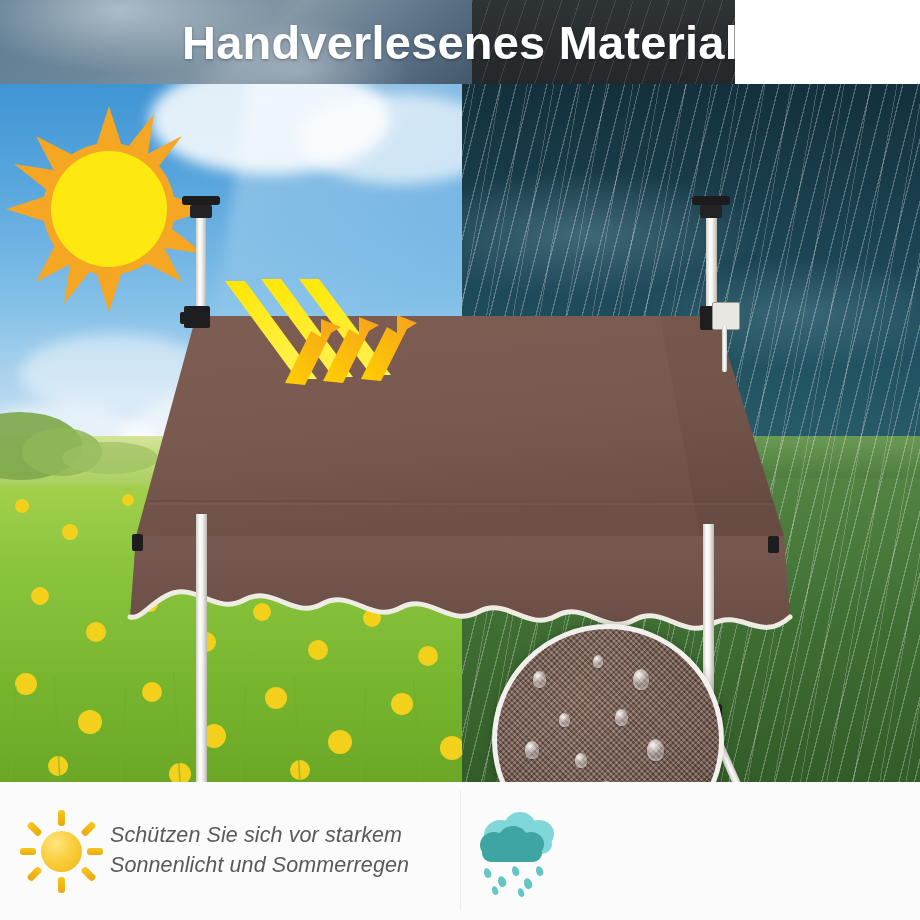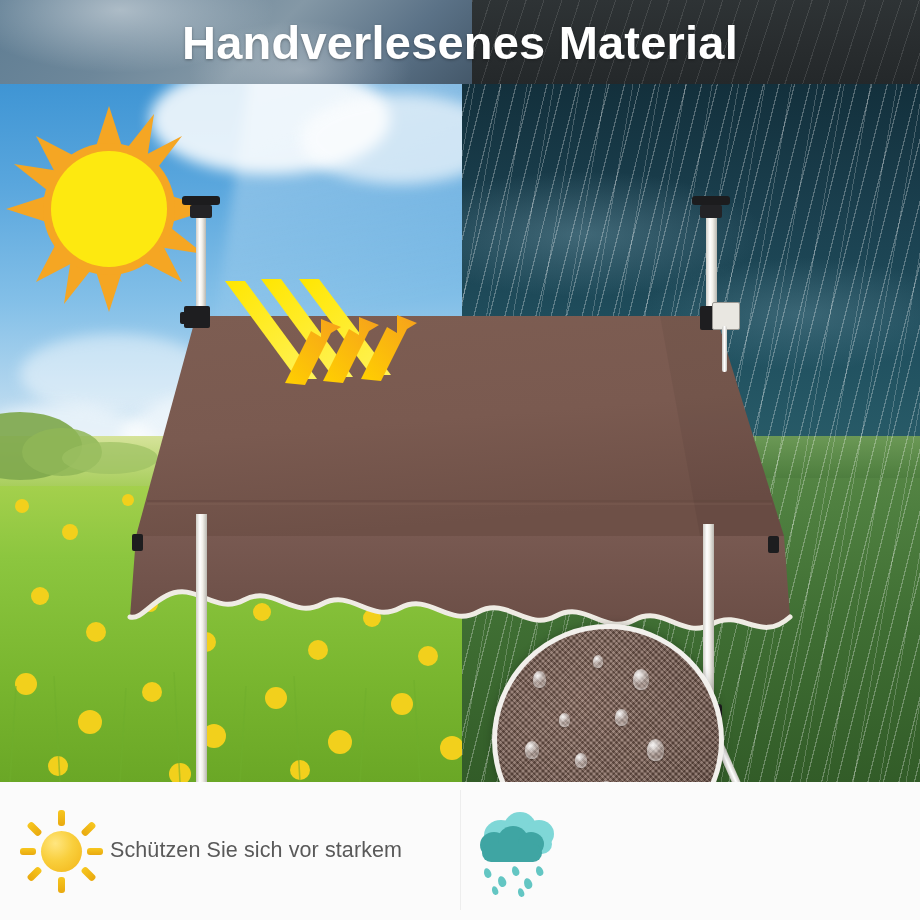--- a/index.html
+++ b/index.html
@@ -1,21 +1,21 @@
 <!DOCTYPE html>
 <html><head>
 <meta charset="utf-8">
 <style>
   html,body{margin:0;padding:0;background:#fff;}
   body{width:920px;height:920px;overflow:hidden;
        font-family:"Liberation Sans",sans-serif;}
   .page{position:relative;width:920px;height:920px;background:#fff;overflow:hidden;}
 
   
-  .header{position:absolute;left:0;top:0;width:920px;height:84px;overflow:hidden;}
+  .header{position:absolute;left:0;top:0;width:735px;height:84px;overflow:hidden;}
   .header-bg-left{position:absolute;left:0;top:0;width:472px;height:84px;
     background:
       radial-gradient(ellipse 220px 90px at 120px 10px, rgba(255,255,255,.45), rgba(255,255,255,0) 70%),
       radial-gradient(ellipse 160px 70px at 300px 70px, rgba(255,255,255,.30), rgba(255,255,255,0) 70%),
       linear-gradient(135deg,#5f7d93 0%,#6d879a 30%,#8498a6 55%,#5b7287 80%,#44586a 100%);}
   .header-bg-right{position:absolute;left:472px;top:0;width:448px;height:84px;
     background:linear-gradient(180deg,#2e3335 0%,#282c2e 60%,#24282a 100%);}
   .header-rain{position:absolute;left:0;top:0;right:0;bottom:0;
     background-image:repeating-linear-gradient(108deg,
       rgba(255,255,255,.11) 0px, rgba(255,255,255,.11) 1px,
@@ -113,21 +113,21 @@
       radial-gradient(circle at 40% 35%, #8a6b5e, #6d5247 80%);
     box-shadow:0 0 8px rgba(0,0,0,.25);}
   .drop{position:absolute;border-radius:58% 58% 50% 50%;
     background:radial-gradient(circle at 35% 28%, rgba(255,255,255,.95), rgba(255,255,255,.35) 45%, rgba(255,255,255,.10) 75%);
     box-shadow:0 1px 2px rgba(0,0,0,.25), inset 0 -2px 3px rgba(255,255,255,.5);}
 
   
   .footer{position:absolute;left:0;top:782px;width:920px;height:138px;background:#fbfbfb;}
   .footer-divider{position:absolute;left:460px;top:790px;width:1px;height:120px;background:#ededed;}
   .fcell{position:absolute;top:782px;height:138px;display:flex;align-items:center;}
-  .fcell-left{left:18px;width:440px;}
+  .fcell-left{left:18px;width:440px;font-style:italic;}
   .fcell-right{left:478px;width:440px;}
   .ficon{width:86px;height:86px;position:relative;flex:0 0 86px;}
   .ftext{margin-left:6px;color:#595959;font-size:21.5px;line-height:1.38;letter-spacing:.1px;}
 
   
   .sun-disc{position:absolute;left:23px;top:23px;width:41px;height:41px;border-radius:50%;
     background:radial-gradient(circle at 35% 30%,#ffe680,#f9cf3d 45%,#f2b415 100%);}
   .sray{position:absolute;background:linear-gradient(180deg,#f7c71f,#e9a90f);border-radius:3px;}
 
   
@@ -357,20 +357,21 @@
       <div class="sray" style="left:40px;top:69px;width:7px;height:16px;"></div>
       <div class="sray" style="left:2px;top:40px;width:16px;height:7px;"></div>
       <div class="sray" style="left:69px;top:40px;width:16px;height:7px;"></div>
       <div class="sray" style="left:13px;top:13px;width:7px;height:16px;transform:rotate(-45deg);"></div>
       <div class="sray" style="left:67px;top:13px;width:7px;height:16px;transform:rotate(45deg);"></div>
       <div class="sray" style="left:13px;top:58px;width:7px;height:16px;transform:rotate(45deg);"></div>
       <div class="sray" style="left:67px;top:58px;width:7px;height:16px;transform:rotate(-45deg);"></div>
     </div>
     <div class="ftext">
       <div>Schützen Sie sich vor starkem</div>
+      <div>Sonnenlicht und Sommerregen</div>
     </div>
   </div>
 
   <div class="fcell fcell-right">
     <div class="ficon">
       <div class="cl-back" style="left:6px;top:12px;width:34px;height:30px;"></div>
       <div class="cl-back" style="left:26px;top:4px;width:32px;height:30px;"></div>
       <div class="cl-back" style="left:46px;top:12px;width:30px;height:28px;"></div>
       <div class="cl-back" style="left:8px;top:26px;width:66px;height:20px;border-radius:12px;"></div>
       <div class="cl-front" style="left:2px;top:24px;width:28px;height:26px;"></div>

